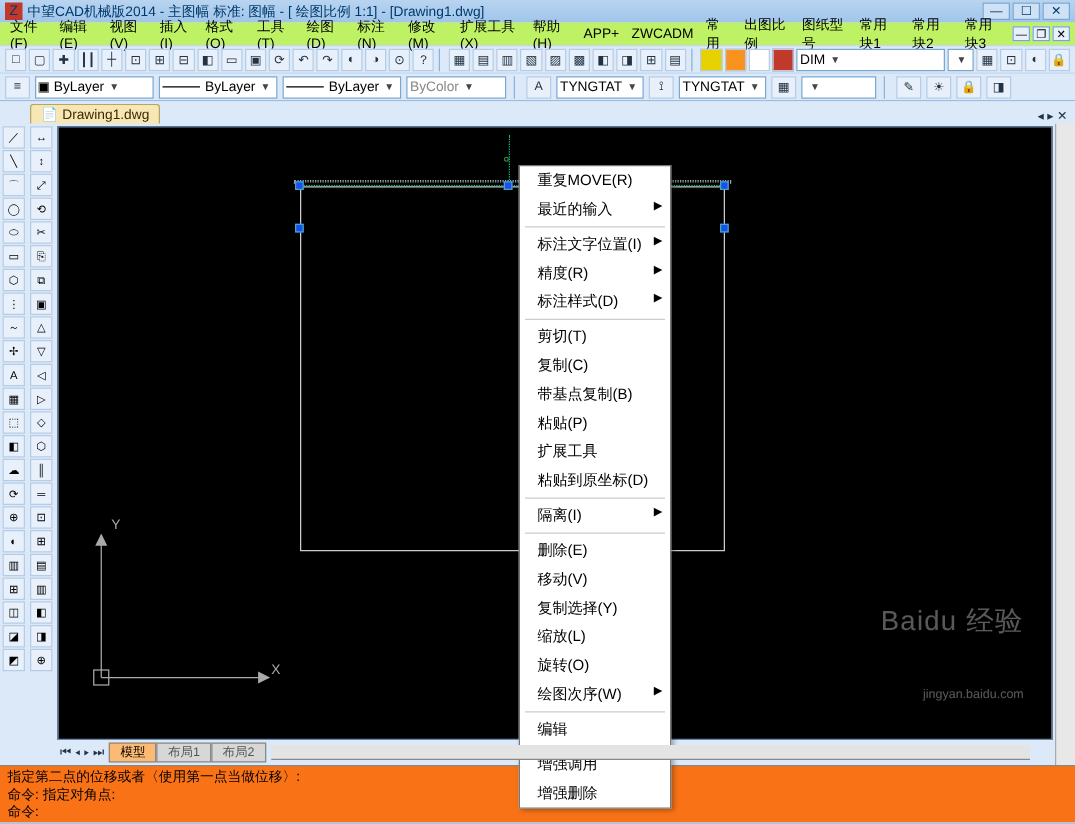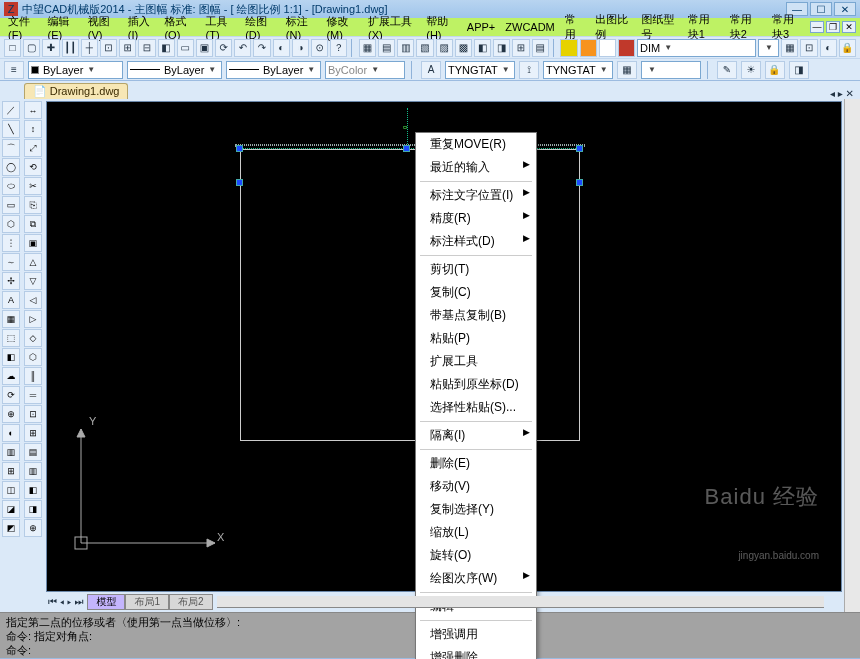--- a/index.html
+++ b/index.html
@@ -24,23 +24,23 @@
   .doctab { background:#f7e7b5; border:1px solid #b5a46a; border-bottom:none; padding:1px 8px; font-size:11px; color:#3a2a00; border-radius:3px 3px 0 0;}
   .doctab-strip .scroll { margin-left:auto; padding-right:6px; color:#234; font-size:10px;}
   .workspace { display:flex; height: 513px; }
   .ltoolcol { width: 22px; background:#dbe9f8; display:flex; flex-direction:column; align-items:center; padding-top:2px; gap:1px;}
   .ltoolcol2 { width: 22px; background:#dbe9f8; display:flex; flex-direction:column; align-items:center; padding-top:2px; gap:1px;}
   .ltool { width:18px; height:18px; border:1px solid #b5cce6; background:#e8f1fb; font-size:9px; display:flex; align-items:center; justify-content:center;}
   .canvaswrap { flex:1; position:relative; background:#dbe9f8;}
   .canvas { position:absolute; inset:2px 2px 20px 2px; background:#000; border:1px solid #6b88aa;}
   .bottom-tabs { position:absolute; left:4px; right:20px; bottom:2px; height:16px; display:flex; align-items:center; gap:0; font-size:10px;}
   .bottom-tabs .bt { border:1px solid #888; background:#d7d7d7; padding:0 8px; color:#555;}
-  .bottom-tabs .bt.active { background:#c4b5fd; color:#000;}
+  .bottom-tabs .bt.active { background:#fdba74; color:#000;}
   .rightscroll { width:16px; background:#e8e8e8; border-left:1px solid #aaa;}
-  .cmdwin { height: 46px; background:#a3a3a3; border-top:1px solid #888; font-size:11px; line-height:14px; padding:2px 6px; color:#000; overflow:hidden;}
+  .cmdwin { height: 46px; background:#f97316; border-top:1px solid #888; font-size:11px; line-height:14px; padding:2px 6px; color:#000; overflow:hidden;}
   .statusbar { height: 18px; background:#d4e4f7; border-top:1px solid #9cbbe0; display:flex; align-items:center; font-size:11px; color:#123;}
   
   .selbox { position:absolute; border:1px dotted #9aa; }
   .grip { position:absolute; width:7px; height:7px; background:#1b4bff; border:1px solid #4aa;}
   .ucs { position:absolute; left:18px; bottom:30px; color:#aaa; font-size:11px;}
   .ctxmenu { position:absolute; background:#fff; border:1px solid #777; box-shadow:2px 2px 4px rgba(0,0,0,.3); font-size:12px; color:#000; width:122px;}
   .ctxmenu .mi { padding:3px 10px 3px 14px; white-space:nowrap; position:relative;}
   .ctxmenu .mi .arr { position:absolute; right:6px; font-size:9px;}
   .ctxmenu .msep { height:1px; background:#ccc; margin:2px 4px;}
   .watermark { position:absolute; right:22px; bottom:30px; color:rgba(255,255,255,.35); font-size:22px; letter-spacing:1px; pointer-events:none;}
@@ -277,21 +277,20 @@
           <div class="mi">标注文字位置(I)<span class="arr">▶</span></div>
           <div class="mi">精度(R)<span class="arr">▶</span></div>
           <div class="mi">标注样式(D)<span class="arr">▶</span></div>
           <div class="msep"></div>
           <div class="mi">剪切(T)</div>
           <div class="mi">复制(C)</div>
           <div class="mi">带基点复制(B)</div>
           <div class="mi">粘贴(P)</div>
           <div class="mi">扩展工具</div>
           <div class="mi">粘贴到原坐标(D)</div>
-          <div class="mi">选择性粘贴(S)...</div>
           <div class="msep"></div>
           <div class="mi">隔离(I)<span class="arr">▶</span></div>
           <div class="msep"></div>
           <div class="mi">删除(E)</div>
           <div class="mi">移动(V)</div>
           <div class="mi">复制选择(Y)</div>
           <div class="mi">缩放(L)</div>
           <div class="mi">旋转(O)</div>
           <div class="mi">绘图次序(W)<span class="arr">▶</span></div>
           <div class="msep"></div>

